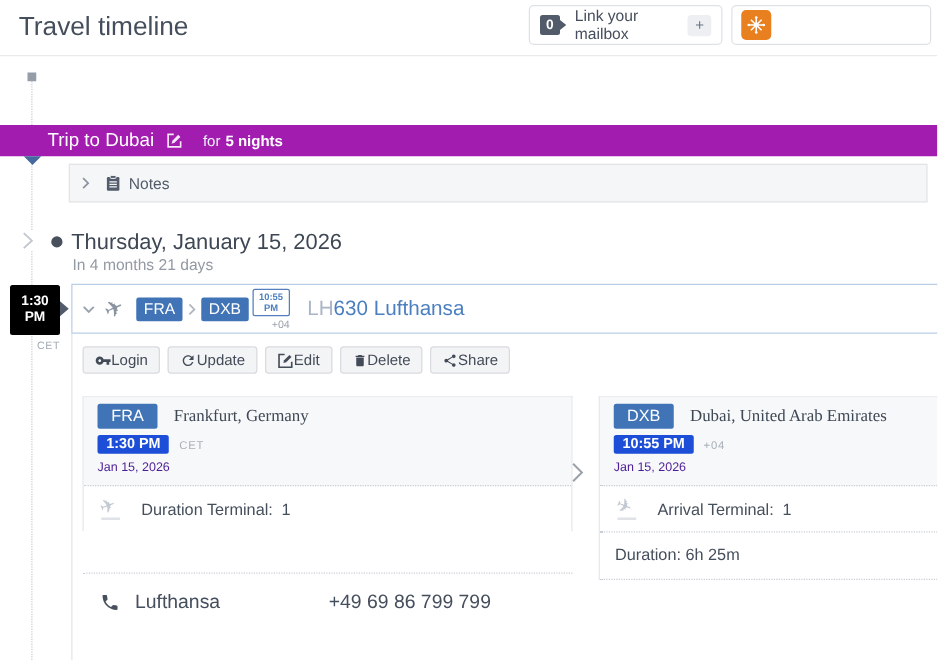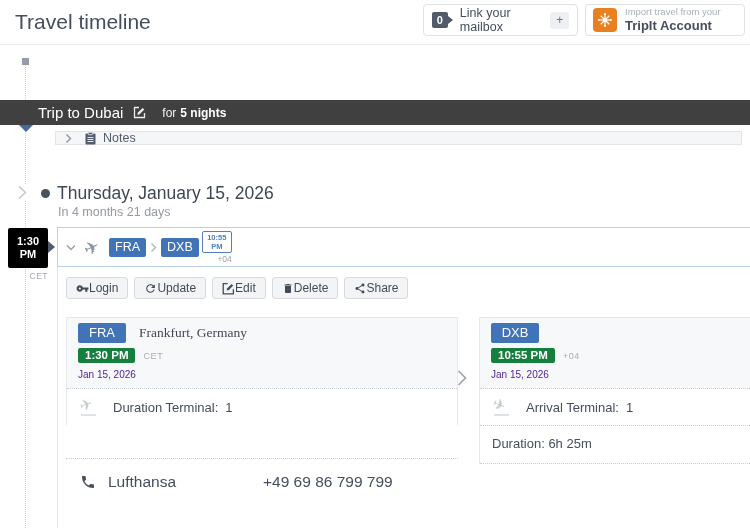--- a/index.html
+++ b/index.html
@@ -20,29 +20,29 @@
   .tripit-icon { width:24px; height:24px; background:#e8801f; border-radius:4px; display:flex; align-items:center; justify-content:center; flex:none; }
   .tripit-text { margin-left:8px; line-height:1.25; }
   .tripit-line1 { font-size:9.5px; color:#a9b0ba; }
   .tripit-line2 { font-size:13px; font-weight:bold; color:#454e5c; }
 
   
   .timeline-line { position:absolute; left:25px; top:65px; height:463px; border-left:1px dotted #c8ccd2; z-index:0; }
   .timeline-start { position:absolute; left:22px; top:58px; width:7px; height:7px; background:#959da9; }
 
   
-  .trip-bar { position:absolute; left:0; top:100px; width:750px; height:25px; background:#404040; display:flex; align-items:center; padding-left:38px; z-index:2; cursor:pointer; }
+  .trip-bar { position:absolute; left:0; top:100px; width:750px; height:25px; background:#a21caf; display:flex; align-items:center; padding-left:38px; z-index:2; cursor:pointer; }
   .trip-title { color:#fff; font-size:15px; }
   .trip-edit { margin-left:10px; display:flex; cursor:pointer; opacity:.9; }
   .trip-for { color:#eef3fa; font-size:12px; margin-left:16px; }
   .trip-nights { color:#fff; font-size:12px; font-weight:bold; margin-left:4px; }
   .trip-pointer { position:absolute; left:19px; top:125px; width:0; height:0; border-left:7px solid transparent; border-right:7px solid transparent; border-top:7px solid #46699e; z-index:2; }
 
   
-  .notes-row { position:absolute; left:55px; top:131px; width:687px; height:14px; background:#f5f6f8; border:1px solid #e2e4e7; display:flex; align-items:center; padding:0 9px; cursor:pointer; z-index:1; }
+  .notes-row { position:absolute; left:55px; top:131px; width:687px; height:31px; background:#f5f6f8; border:1px solid #e2e4e7; display:flex; align-items:center; padding:0 9px; cursor:pointer; z-index:1; }
   .notes-label { font-size:12.5px; color:#525c6a; margin-left:7px; }
 
   
   .day-chevron-mask { position:absolute; left:18px; top:184px; width:14px; height:16px; background:#fff; z-index:1; }
   .day-chevron { position:absolute; left:17px; top:185px; z-index:1; }
   .day-bullet { position:absolute; left:41px; top:189px; width:9px; height:9px; border-radius:50%; background:#47505c; z-index:1; }
   .day-date { position:absolute; left:57px; top:183px; font-size:17.5px; color:#3e4754; }
   .day-countdown { position:absolute; left:58px; top:205px; font-size:12.5px; color:#939aa4; }
 
   
@@ -73,21 +73,21 @@
 
   
   .col { position:absolute; top:50px; background:#fff; border:1px solid #e6e8eb; border-bottom:none; }
   .col-left { left:8px; width:392px; }
   .col-right { left:421px; width:300px; }
   .col-top { background:#f7f8fa; padding:5px 11px 8px; border-bottom:1px dotted #c9ced5; }
   .ep-row1 { display:flex; align-items:center; }
   .ep-badge { width:48px; text-align:center; background:#4174b6; color:#fff; font-size:13px; padding:2px 0 3px; border-radius:2px; }
   .ep-city { font-size:13.5px; color:#3f4855; margin-left:13px;font-family:Liberation Serif, serif; }
   .ep-row2 { display:flex; align-items:center; margin-top:5px; }
-  .ep-time { background:#15803d; color:#fff; font-size:11.5px; font-weight:bold; padding:1px 7px 2px; border-radius:2px; }
+  .ep-time { background:#1d4ed8; color:#fff; font-size:11.5px; font-weight:bold; padding:1px 7px 2px; border-radius:2px; }
   .ep-tz { font-size:9px; color:#a8afb8; letter-spacing:.6px; margin-left:8px; }
   .ep-date { margin-top:6px; font-size:10px; color:#4c1d95; }
   .term-row { display:flex; align-items:center; padding:9px 11px; }
   .term-icon { width:24px; margin-right:11px; position:relative; height:18px; flex:none; }
   .term-plane { position:absolute; left:2px; top:-2px; font-size:15px; color:#c3c9d1; font-family:"DejaVu Sans",sans-serif; }
   .term-plane.dep { transform:rotate(-20deg); }
   .term-plane.arr { transform:rotate(22deg); }
   .term-line { position:absolute; left:3px; bottom:0; width:15px; height:2px; background:#dfe2e6; }
   .term-label { font-size:13px; color:#454e5b; }
   .term-value { font-size:13px; color:#454e5b; margin-left:7px; }
@@ -130,24 +130,20 @@
           <line x1="12" y1="12" x2="12" y2="4"></line>
             <line x1="12" y1="12" x2="17.7" y2="6.3"></line>
         </g>
         <circle cx="12" cy="12" r="2.6" fill="#fff"></circle>
         <circle cx="20" cy="12" r="1.4" fill="#fff"></circle>
           <circle cx="12" cy="20" r="1.4" fill="#fff"></circle>
         <circle cx="4" cy="12" r="1.4" fill="#fff"></circle>
           <circle cx="12" cy="4" r="1.4" fill="#fff"></circle>
       </svg>
     </span>
-    <span class="tripit-text">
-      <div class="tripit-line1">Import travel from your</div>
-      <div class="tripit-line2">TripIt Account</div>
-    </span>
   </div>
 
   <div class="timeline-line"></div>
   <div class="timeline-start"></div>
 
   <div class="trip-bar">
     <span class="trip-title">Trip to Dubai</span>
     <span class="trip-edit">
       <svg width="13" height="13" viewBox="0 0 13 13">
         <path d="M11.5 7v4.5H1.5V1.5H6" fill="none" stroke="#fff" stroke-width="1.3"></path>
@@ -199,20 +195,23 @@
           <polyline points="1.5,1.5 5.5,5.5 1.5,9.5" fill="none" stroke="#aeb6bf" stroke-width="1.4"></polyline>
         </svg>
     </span>
     <span class="code-badge">DXB</span>
     <span class="arr-time-wrap">
       <span class="arr-time-badge">
         <div>10:55</div>
         <div>PM</div>
       </span>
       <span class="arr-offset">+04</span>
+    </span>
+    <span class="seg-title">
+      <span class="code">LH</span><span class="name">630 Lufthansa</span>
     </span>
   </div>
 
   <div class="seg-body">
 
     <div class="actions">
       <button class="action-btn">
         <svg width="13" height="13" viewBox="0 0 24 24" fill="#424b58">
             <path d="M12.65 10C11.83 7.67 9.61 6 7 6c-3.31 0-6 2.69-6 6s2.69 6 6 6c2.61 0 4.83-1.67 5.65-4H17v4h4v-4h2v-4H12.65zM7 14c-1.1 0-2-.9-2-2s.9-2 2-2 2 .9 2 2-.9 2-2 2z"></path>
           </svg>
@@ -268,20 +267,21 @@
     </div>
 
     <svg class="mid-chevron" width="12" height="18" viewBox="0 0 12 18">
         <polyline points="2.5,2 9.5,9 2.5,16" fill="none" stroke="#9aa2ac" stroke-width="1.6"></polyline>
       </svg>
 
     <div class="col col-right">
       <div class="col-top">
         <div class="ep-row1">
           <span class="ep-badge">DXB</span>
+          <span class="ep-city">Dubai, United Arab Emirates</span>
         </div>
         <div class="ep-row2">
           <span class="ep-time">10:55 PM</span>
           <span class="ep-tz">+04</span>
         </div>
         <div class="ep-date">Jan 15, 2026</div>
       </div>
       <div class="term-row">
         <span class="term-icon">
           <span class="term-plane arr">✈</span>

